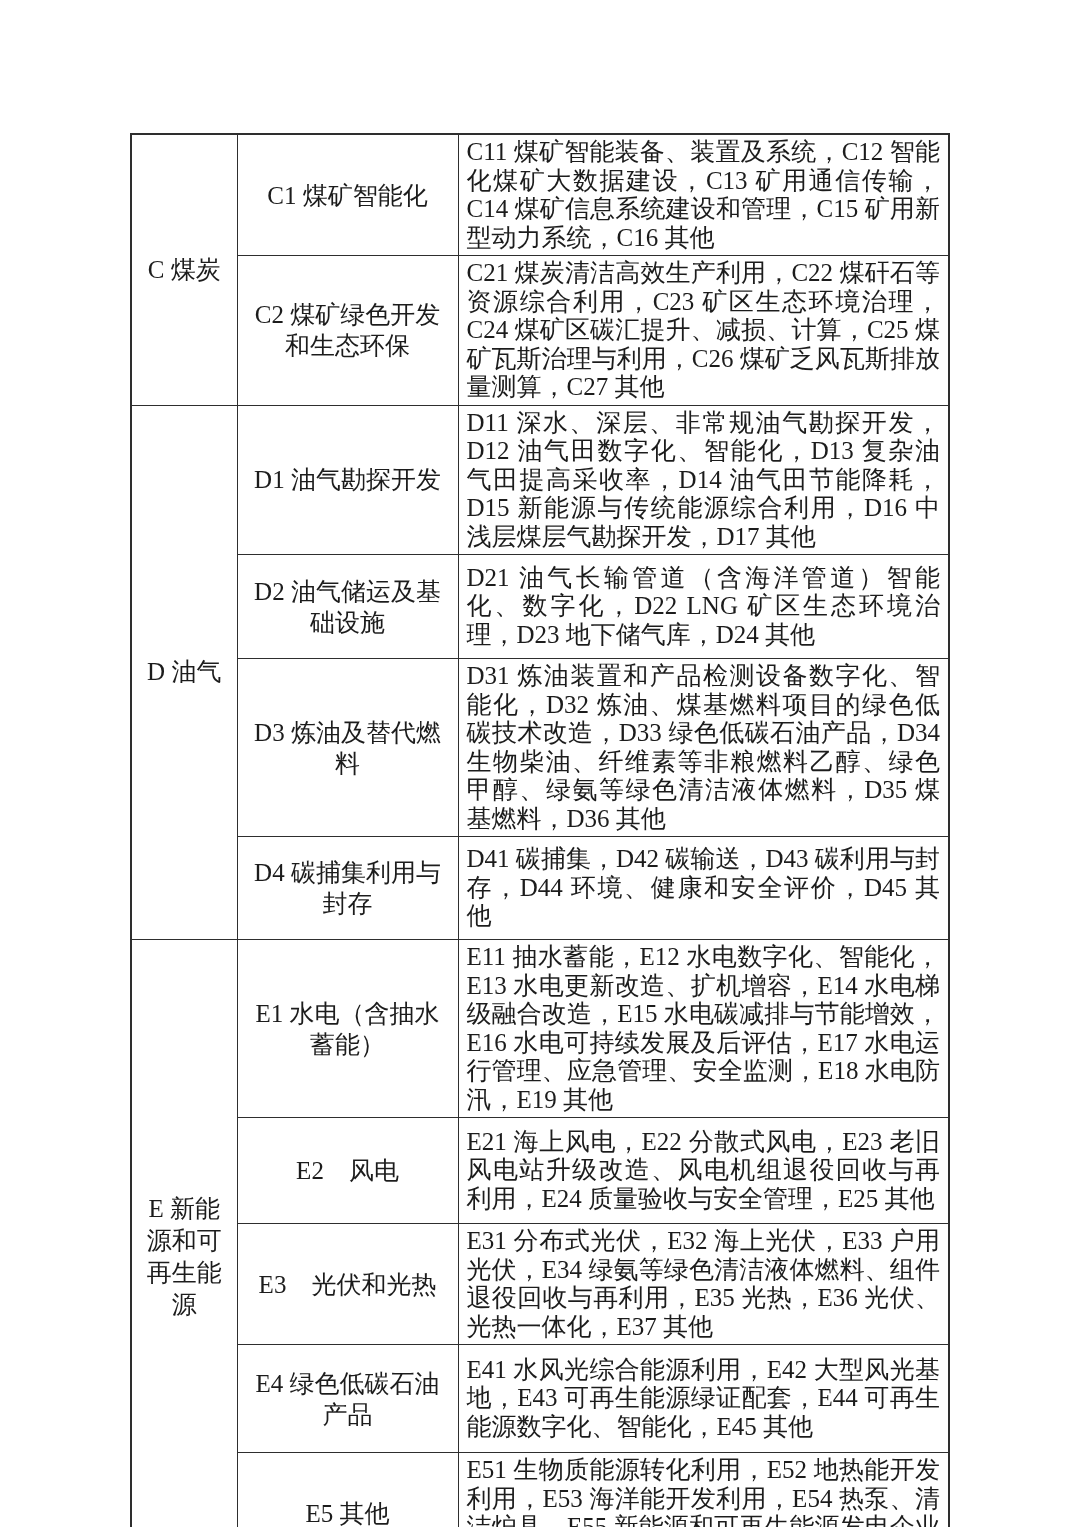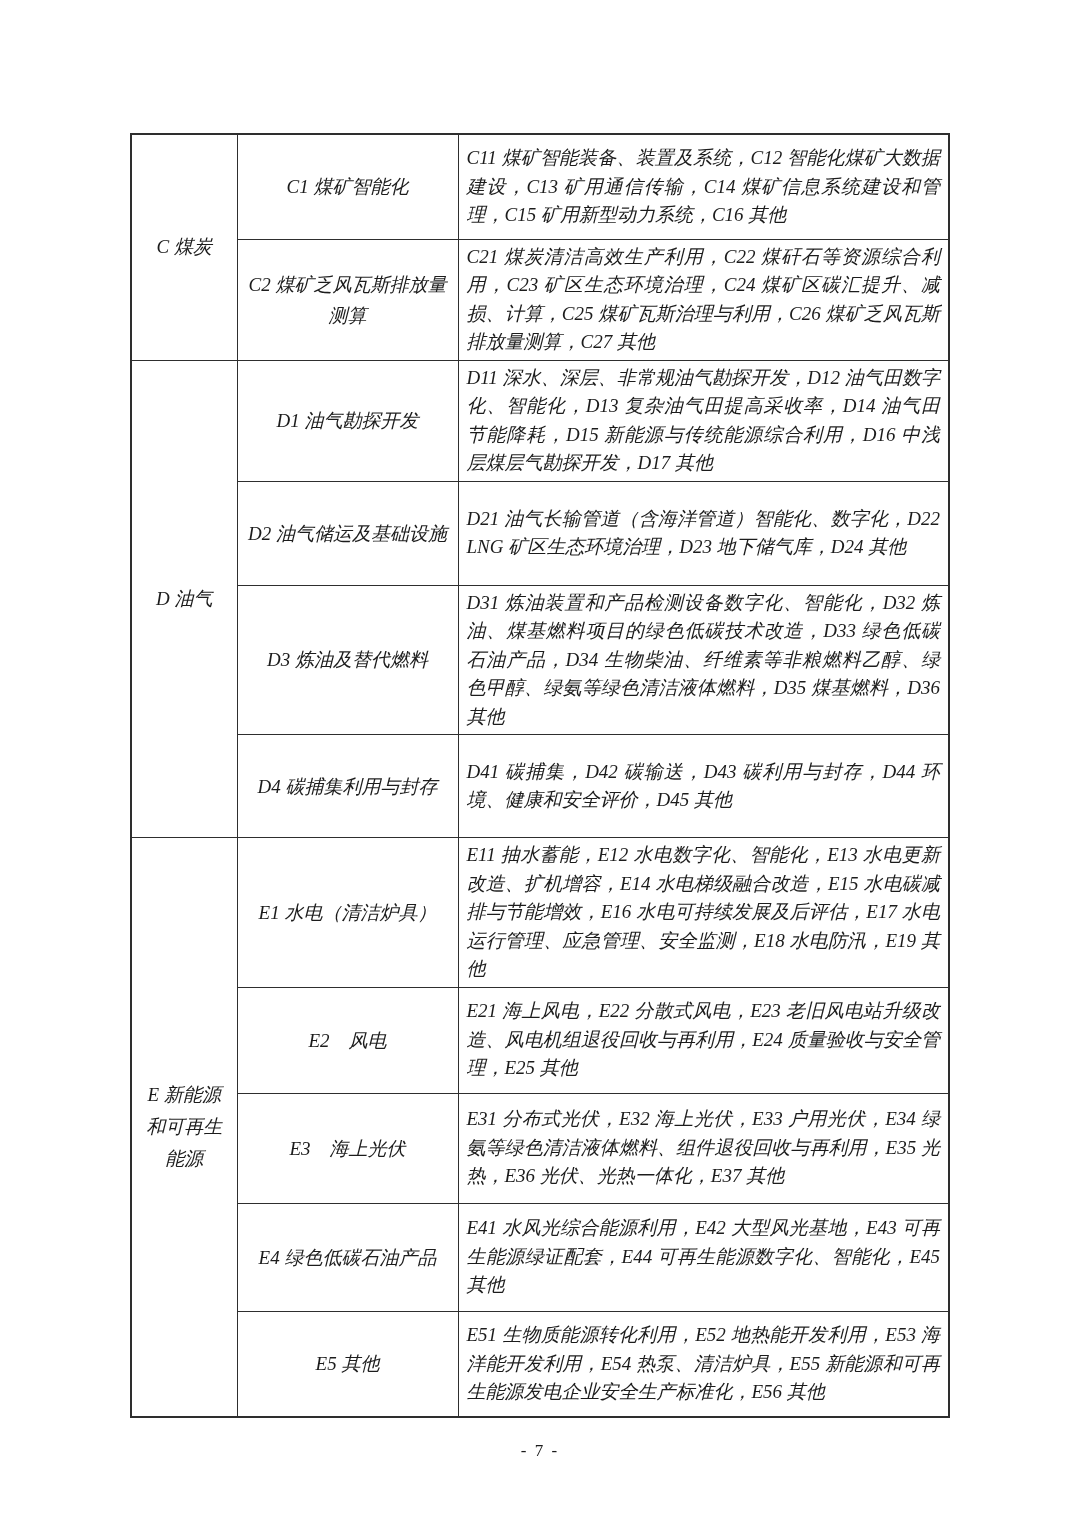--- a/index.html
+++ b/index.html
@@ -22,24 +22,23 @@
   }
   table.cls {
     border-collapse: collapse;
     margin: 133px auto 0 auto;
     table-layout: fixed;
     width: 818px;
     border: 2px solid #2e2e2e;
   }
   table.cls td {
     border: 1px solid #2e2e2e;
-    font-size: 19px;
+    font-size: 25px;
     vertical-align: middle;
     overflow: hidden;
-    font-style: italic;
   }
   td.cat {
     width: 106px;
     text-align: center;
     padding: 4px 9px;
     line-height: 32px;
     margin-left: 25px;
   }
   td.sub {
     width: 221px;
@@ -85,21 +84,21 @@
       <col style="width:491px">
     </colgroup>
     <tbody>
 
       <tr class="h-c1">
         <td class="cat" rowspan="2">C 煤炭</td>
         <td class="sub">C1 煤矿智能化</td>
         <td class="det">C11 煤矿智能装备、装置及系统，C12 智能化煤矿大数据建设，C13 矿用通信传输，C14 煤矿信息系统建设和管理，C15 矿用新型动力系统，C16 其他</td>
       </tr>
       <tr class="h-c2">
-        <td class="sub">C2 煤矿乏风瓦斯排放量测算</td>
+        <td class="sub">C2 煤矿绿色开发和生态环保</td>
         <td class="det">C21 煤炭清洁高效生产利用，C22 煤矸石等资源综合利用，C23 矿区生态环境治理，C24 煤矿区碳汇提升、减损、计算，C25 煤矿瓦斯治理与利用，C26 煤矿乏风瓦斯排放量测算，C27 其他</td>
       </tr>
 
       <tr class="h-d1">
         <td class="cat" rowspan="4">D 油气</td>
         <td class="sub">D1 油气勘探开发</td>
         <td class="det">D11 深水、深层、非常规油气勘探开发，D12 油气田数字化、智能化，D13 复杂油气田提高采收率，D14 油气田节能降耗，D15 新能源与传统能源综合利用，D16 中浅层煤层气勘探开发，D17 其他</td>
       </tr>
       <tr class="h-d2">
         <td class="sub">D2 油气储运及基础设施</td>
@@ -109,29 +108,29 @@
         <td class="sub">D3 炼油及替代燃料</td>
         <td class="det">D31 炼油装置和产品检测设备数字化、智能化，D32 炼油、煤基燃料项目的绿色低碳技术改造，D33 绿色低碳石油产品，D34 生物柴油、纤维素等非粮燃料乙醇、绿色甲醇、绿氨等绿色清洁液体燃料，D35 煤基燃料，D36 其他</td>
       </tr>
       <tr class="h-d4">
         <td class="sub">D4 碳捕集利用与封存</td>
         <td class="det">D41 碳捕集，D42 碳输送，D43 碳利用与封存，D44 环境、健康和安全评价，D45 其他</td>
       </tr>
 
       <tr class="h-e1">
         <td class="cat" rowspan="5">E 新能源和可再生能源</td>
-        <td class="sub">E1 水电（清洁炉具）</td>
+        <td class="sub">E1 水电（含抽水蓄能）</td>
         <td class="det">E11 抽水蓄能，E12 水电数字化、智能化，E13 水电更新改造、扩机增容，E14 水电梯级融合改造，E15 水电碳减排与节能增效，E16 水电可持续发展及后评估，E17 水电运行管理、应急管理、安全监测，E18 水电防汛，E19 其他</td>
       </tr>
       <tr class="h-e2">
         <td class="sub">E2　风电</td>
         <td class="det">E21 海上风电，E22 分散式风电，E23 老旧风电站升级改造、风电机组退役回收与再利用，E24 质量验收与安全管理，E25 其他</td>
       </tr>
       <tr class="h-e3">
-        <td class="sub">E3　海上光伏</td>
+        <td class="sub">E3　光伏和光热</td>
         <td class="det">E31 分布式光伏，E32 海上光伏，E33 户用光伏，E34 绿氨等绿色清洁液体燃料、组件退役回收与再利用，E35 光热，E36 光伏、光热一体化，E37 其他</td>
       </tr>
       <tr class="h-e4">
         <td class="sub">E4 绿色低碳石油产品</td>
         <td class="det">E41 水风光综合能源利用，E42 大型风光基地，E43 可再生能源绿证配套，E44 可再生能源数字化、智能化，E45 其他</td>
       </tr>
       <tr class="h-e5">
         <td class="sub">E5 其他</td>
         <td class="det">E51 生物质能源转化利用，E52 地热能开发利用，E53 海洋能开发利用，E54 热泵、清洁炉具，E55 新能源和可再生能源发电企业安全生产标准化，E56 其他</td>
       </tr>

